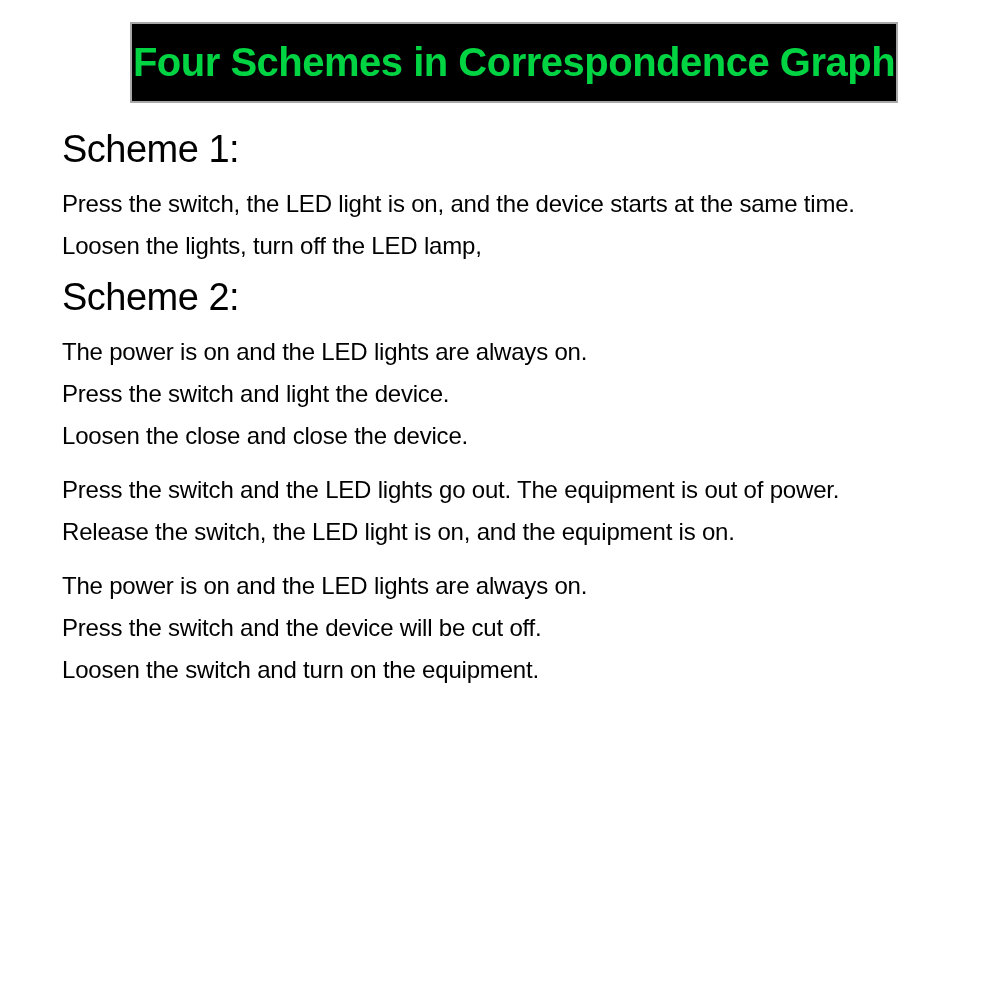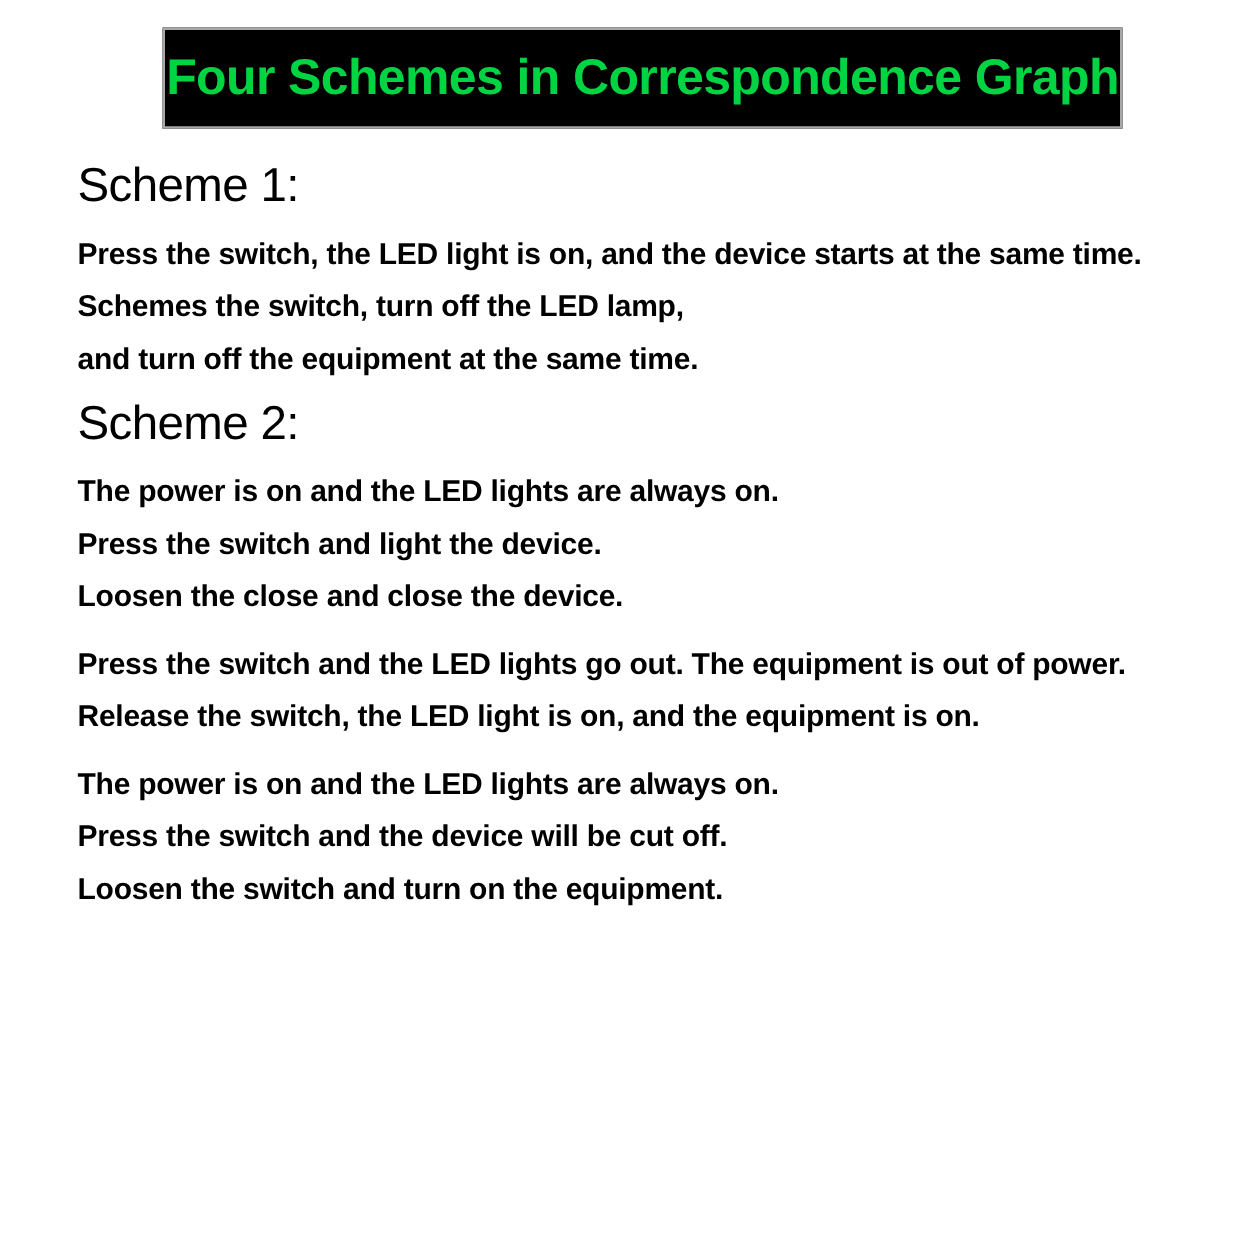--- a/index.html
+++ b/index.html
@@ -48,43 +48,42 @@
   section:first-of-type .scheme-title {
     margin-top: 24px;
   }
   .scheme-body {
     margin-top: 12px;
     margin-bottom: 0;
   }
   .line {
     display: block;
     font-size: 24px;
-    font-weight: bold;
+    font-weight: normal;
     line-height: 42px;
     letter-spacing: -0.2px;
     white-space: nowrap;
   }
 </style>
 </head>
 <body>
 
 <div class="page">
 
   <div class="banner" style="background: rgb(0, 0, 0); border-color: rgb(168, 168, 168);">
     <span class="banner-title" style="color: rgb(0, 212, 66);">Four Schemes in Correspondence Graph</span>
   </div>
 
   <div class="content">
 
     <section>
       <h2 class="scheme-title">Scheme 1:</h2>
       <div class="scheme-body">
         <span class="line">Press the switch, the LED light is on, and the device starts at the same time.</span>
-        <span class="line">Schemes the switch, turn off the LED lamp,</span>
-        <span class="line">and turn off the equipment at the same time.</span>
+        <span class="line">Loosen the lights, turn off the LED lamp,</span>
       </div>
     </section>
 
     <section>
       <h2 class="scheme-title">Scheme 2:</h2>
       <div class="scheme-body">
         <span class="line">The power is on and the LED lights are always on.</span>
         <span class="line">Press the switch and light the device.</span>
         <span class="line">Loosen the close and close the device.</span>
       </div>

